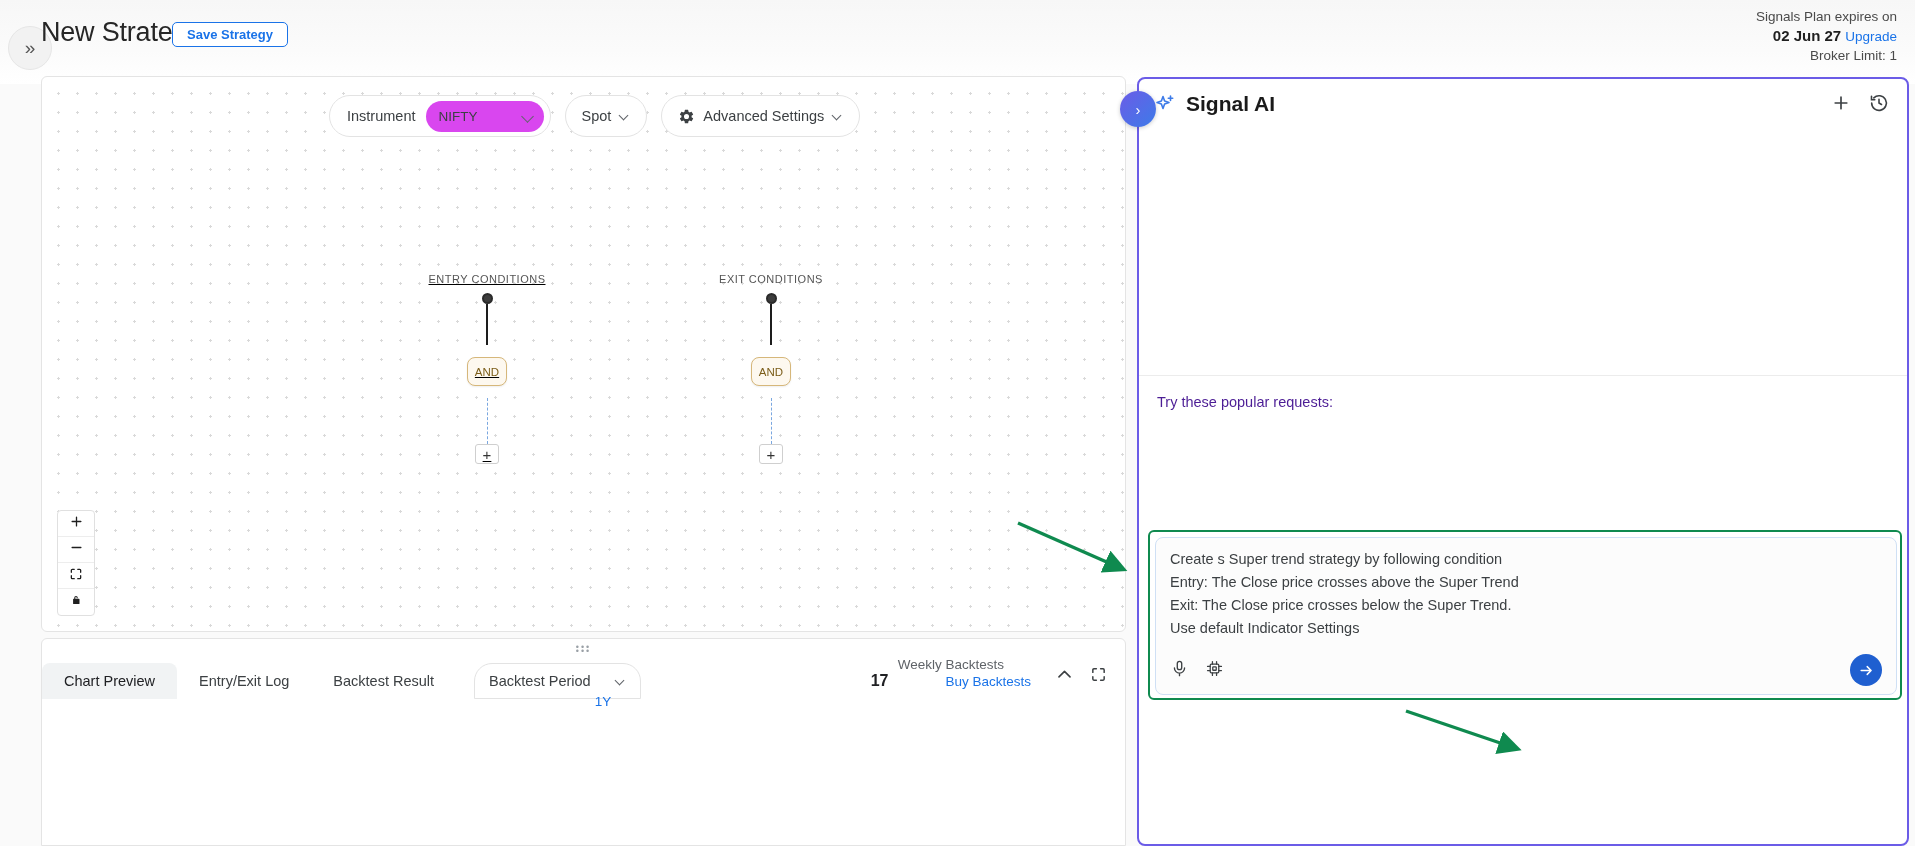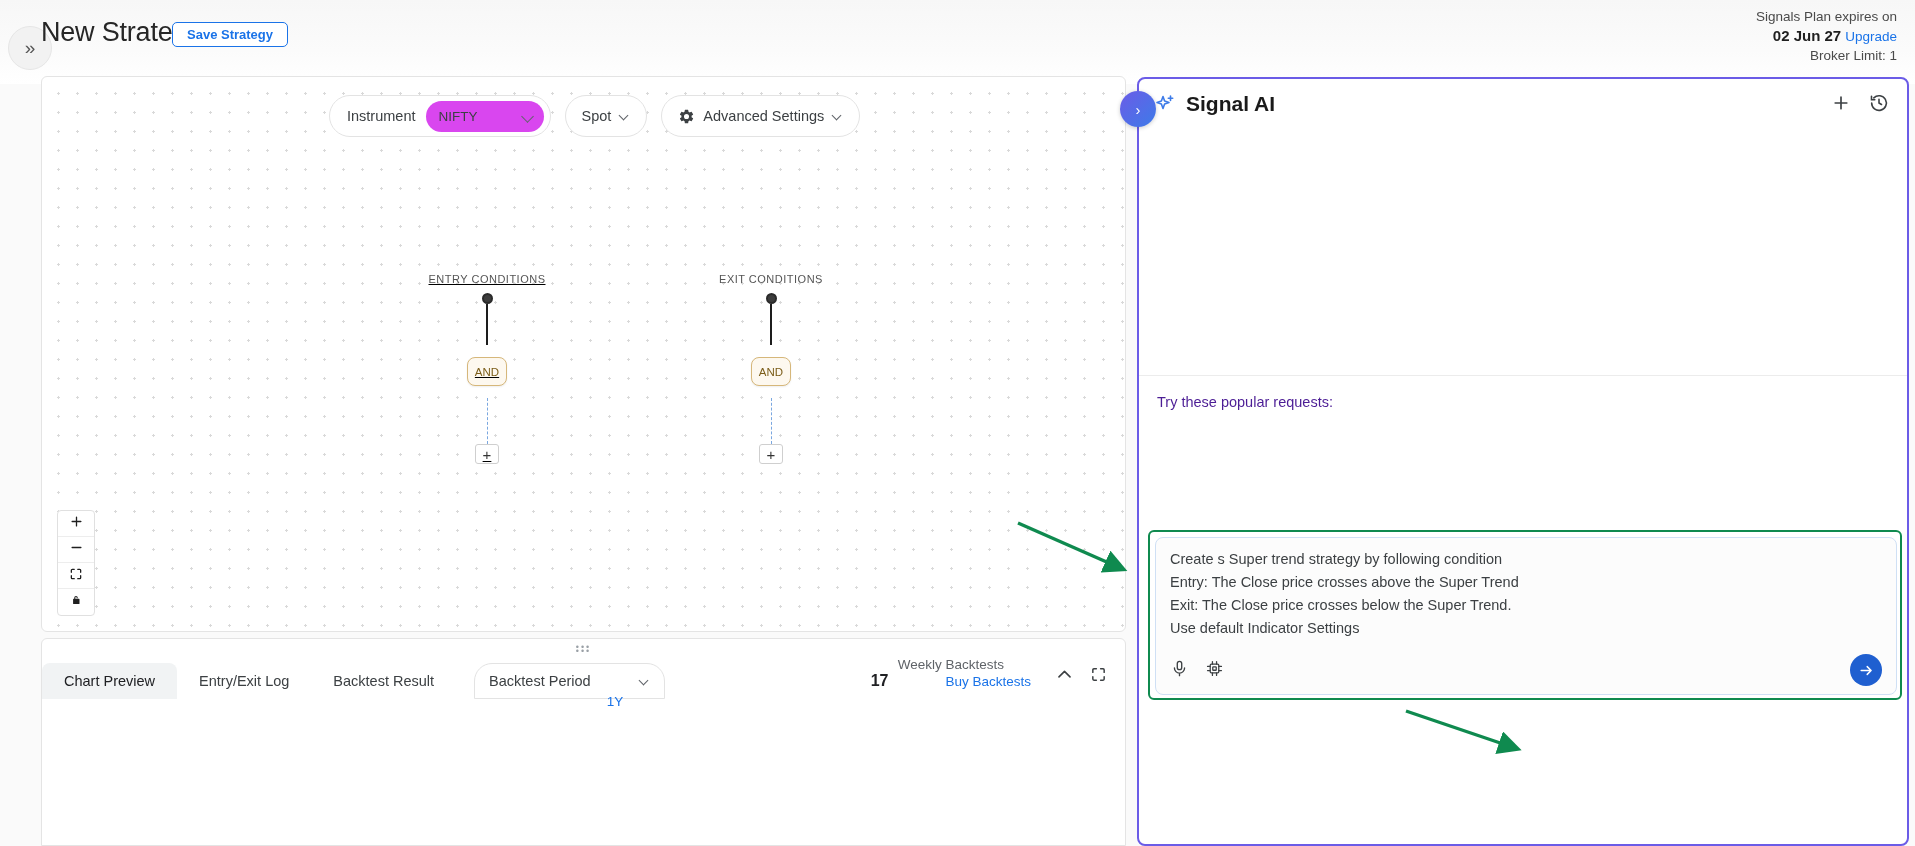--- a/index.html
+++ b/index.html
@@ -125,21 +125,21 @@
   .grip div { letter-spacing: 2px; }
   .tabrow { position: absolute; left: 0; top: 24px; width: 100%; display: flex; align-items: flex-end; }
   .tab {
     height: 36px; padding: 0 22px; display: flex; align-items: center;
     font-size: 14.5px; color: #3c4043; cursor: pointer; white-space: nowrap;
   }
   .tab.active { background: #f1f3f4; border-radius: 8px 8px 0 0; color: #202124; }
   .bt-period {
     margin-left: 18px; height: 36px; padding: 0 14px;
     border: 1px solid #e3e3e3; border-radius: 18px 18px 0 0;
-    display: flex; align-items: center; gap: 16px; font-size: 14.5px; color: #3c4043;
+    display: flex; align-items: center; gap: 4px; font-size: 14.5px; color: #3c4043;
     background: #fff; cursor: pointer;
   }
   .bt-val { color: #1a73e8; font-size: 13.5px; margin-top: 40px; }
   .weekly-wrap { position: absolute; right: 94px; top: 18px; text-align: center; }
   .weekly-title { font-size: 13.5px; color: #5f6368; }
   .weekly-line { display: flex; align-items: baseline; justify-content: flex-start; gap: 9px; }
   .weekly-num { font-size: 16px; color: #202124; font-weight: bold; }
   .weekly-buy { font-size: 13.5px; color: #1a73e8; cursor: pointer; padding-left: 48px; }
   .bc-icons { position: absolute; right: 18px; top: 26px; display: flex; gap: 16px; align-items: center; color: #3c4043; }
 

